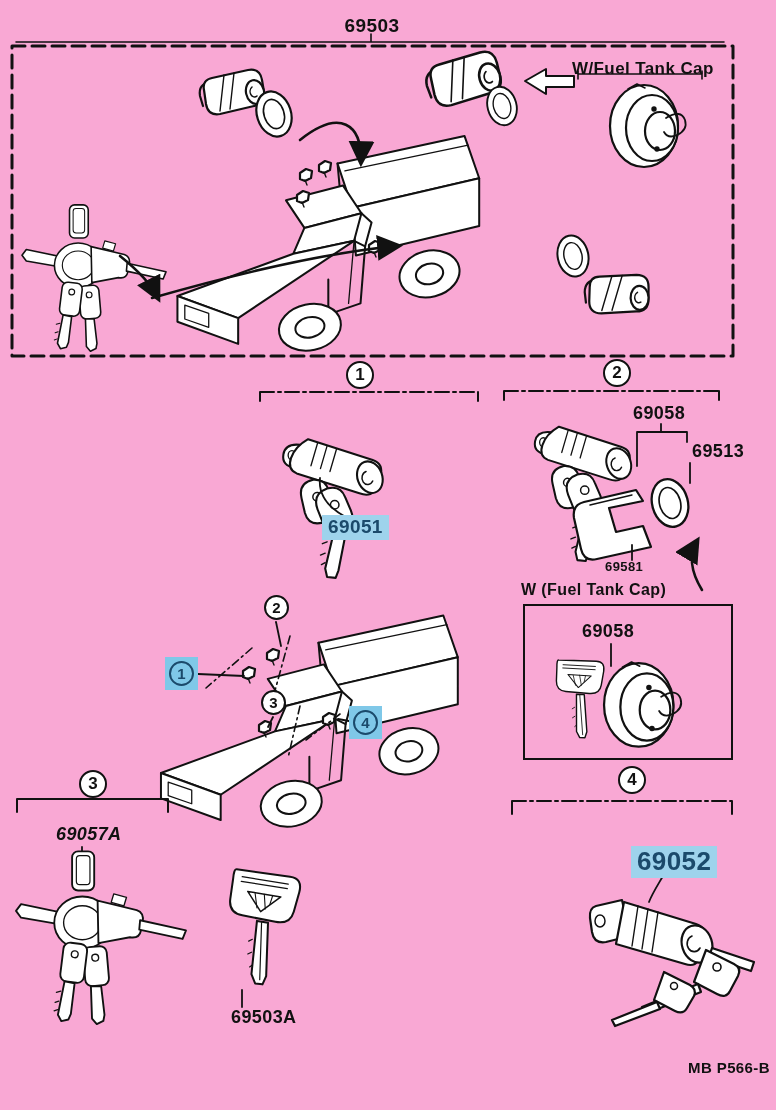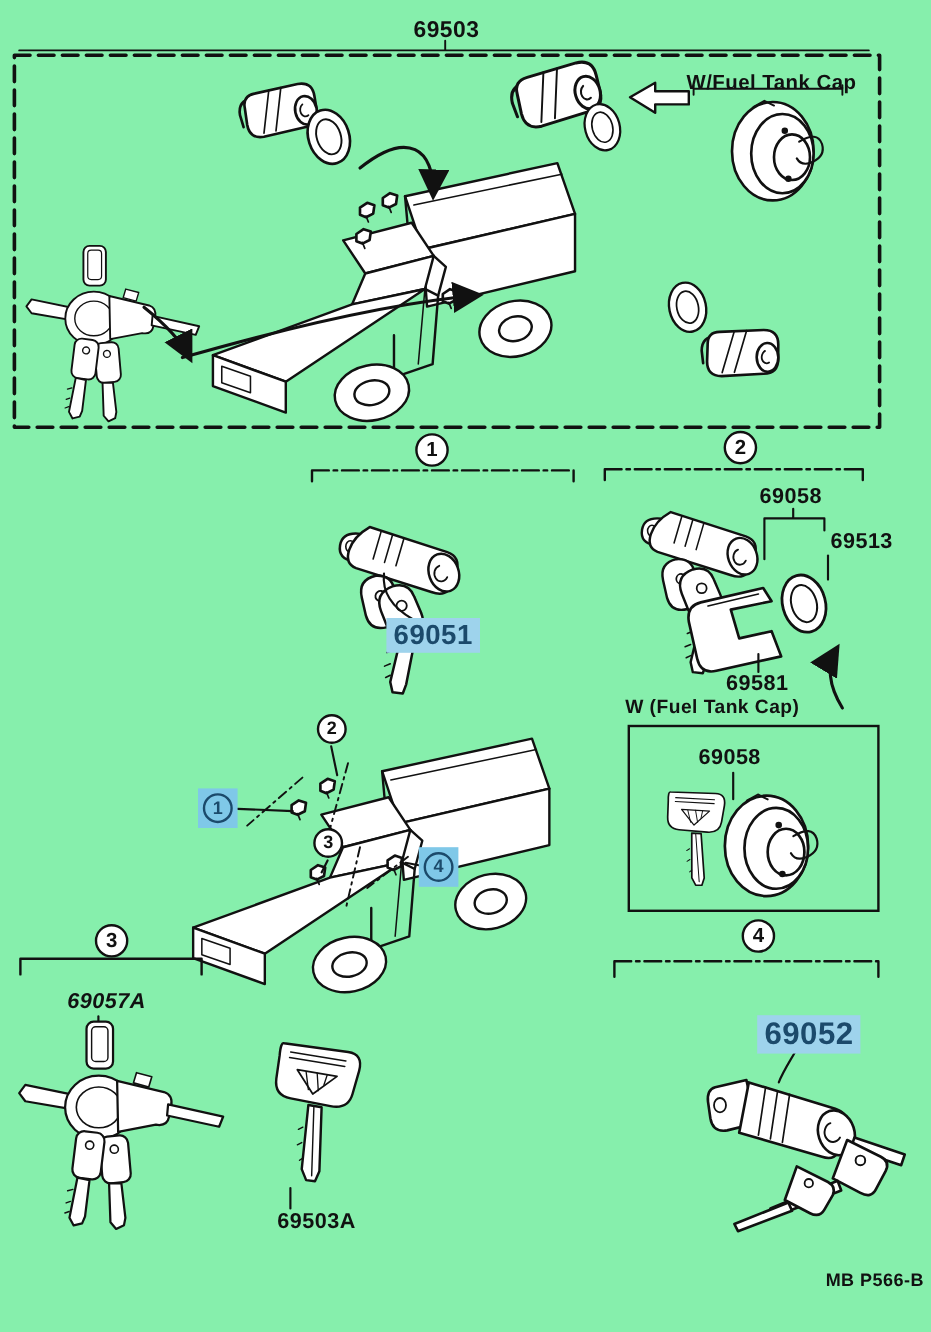--- a/index.html
+++ b/index.html
@@ -2,21 +2,21 @@
 <html style="--highlight-bg: #9ED3EC; --highlight-text: #1B4A6B; --callout-bg: #7FC8E8;"><head>
 <meta charset="utf-8">
 <style>
   :root{
     --highlight-bg:#9ED3EC;
     --highlight-text:#1B4A6B;
     --callout-bg:#7FC8E8;
   }
   html,body{margin:0;padding:0;background:#fff;}
   .stage{
-    position:relative;width:776px;height:1110px;background:#86efac;
+    position:relative;width:776px;height:1110px;background:#f9a8d4;
     font-family:"Liberation Sans",sans-serif;color:#111;overflow:hidden;
   }
   svg.art{position:absolute;left:0;top:0;}
   .art *{vector-effect:none;}
   .lbl{
     position:absolute;font-weight:bold;white-space:nowrap;color:#111;
     letter-spacing:0.4px;line-height:1.05;
   }
   .hl{
     background:var(--highlight-bg);color:var(--highlight-text);
@@ -259,25 +259,25 @@
     </g>
   </svg>
 
   <div class="lbl" style="left:334px;top:16px;width:76px;text-align:center;font-size:19px;">69503</div>
 
   <div class="lbl" style="left:572px;top:60px;font-size:17px;">W/Fuel Tank Cap</div>
 
   <div class="co" style="left:346px;top:361px;">1</div>
   <div class="co" style="left:603px;top:359px;">2</div>
 
-  <div class="lbl hl" style="left:322px;top:515px;font-size:23px;">69051</div>
+  <div class="lbl hl" style="left:322px;top:515px;font-size:19px;">69051</div>
 
   <div class="lbl" style="left:633px;top:404px;font-size:18px;">69058</div>
   <div class="lbl" style="left:692px;top:442px;font-size:18px;">69513</div>
-  <div class="lbl" style="left:605px;top:560px;font-size:18px;">69581</div>
+  <div class="lbl" style="left:605px;top:560px;font-size:13px;">69581</div>
   <div class="lbl" style="left:521px;top:582px;font-size:16px;">W (Fuel Tank Cap)</div>
 
   <div class="box" style="left:523px;top:604px;width:206px;height:152px;"></div>
   <div class="lbl" style="left:582px;top:622px;font-size:18px;">69058</div>
   <div class="co" style="left:618px;top:766px;">4</div>
 
   <div class="co sm" style="left:264px;top:595px;">2</div>
   <div class="cowrap" style="left:165px;top:657px;">
     <div class="co2">1</div>
   </div>

